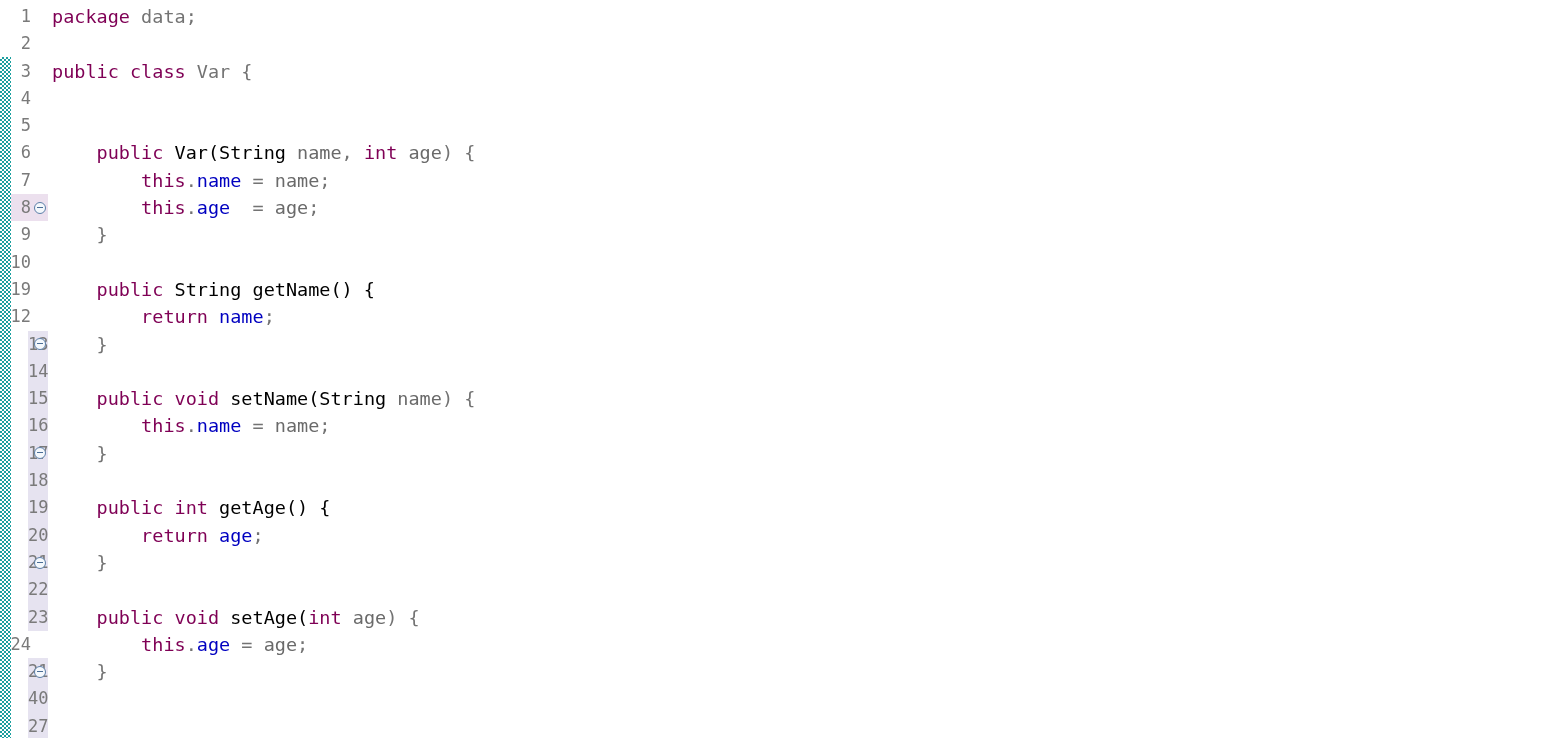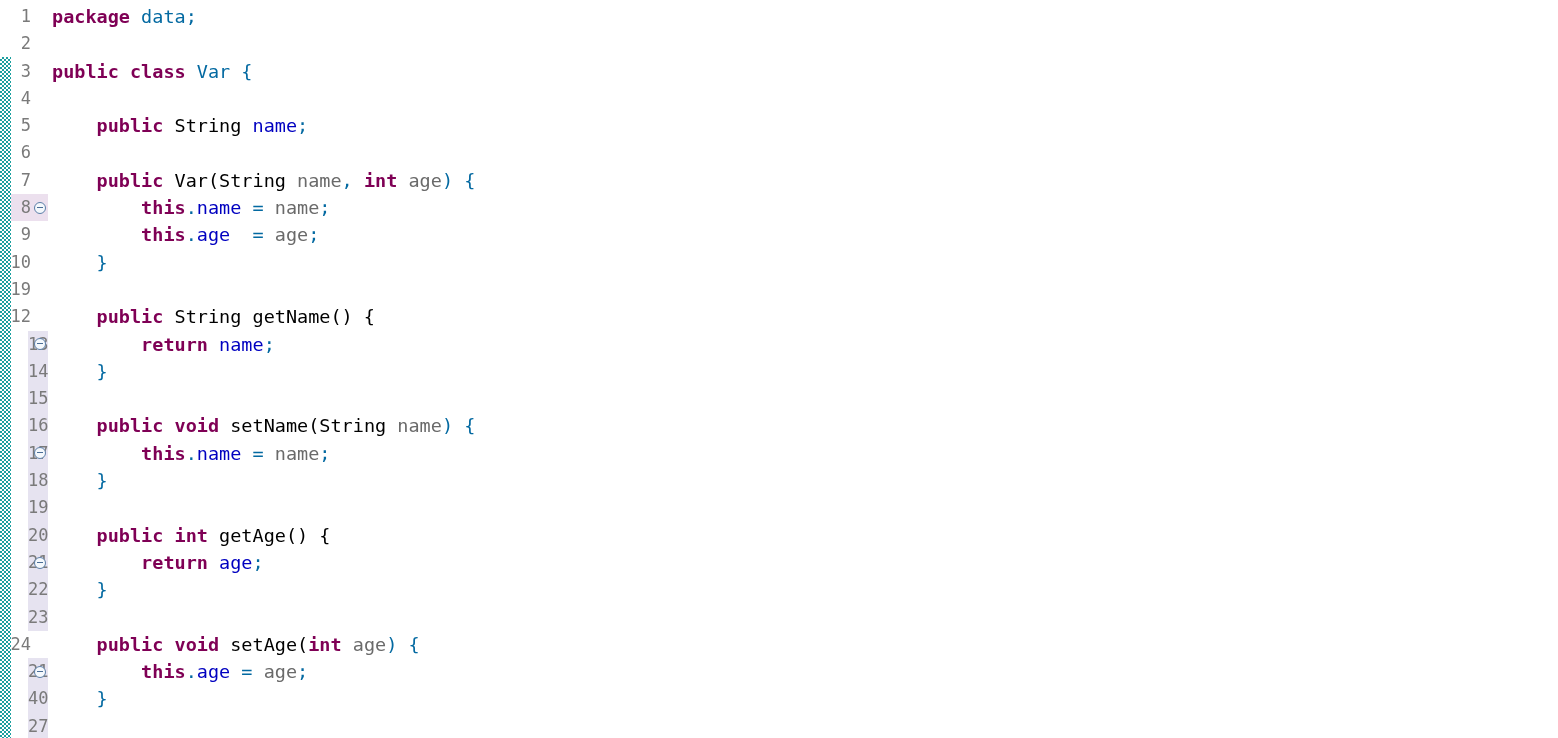--- a/index.html
+++ b/index.html
@@ -94,25 +94,25 @@
   .cline {
     height: 27.3px;
     line-height: 27.3px;
     font-size: 18.5px;
     white-space: pre;
     color: #000000;
     letter-spacing: 0px;
   }
 
   
-  .kw   { color: #7f0055; font-weight: bold; }
+  .kw   { color: #7f0055; font-weight: normal; }
   .fld  { color: #0000c0; }
   .par  { color: #6a6a6a; }
   .typ  { color: #000000; }
-  .pln  { color: #0369a1; }
+  .pln  { color: #737373; }
 </style>
 </head>
 <body>
 
 <div id="editor">
 
   <div id="change-bar"></div>
 
   <div id="gutter">
       <div class="gline"><span>1</span></div>
@@ -142,21 +142,20 @@
       <div class="gline hl"><span>21</span><span class="fold"></span></div>
       <div class="gline hl"><span>40</span></div>
       <div class="gline hl"><span>27</span></div>
     </div>
 
   <div id="code">
       <div class="cline"><span class="kw">package</span><span class="pln"> data;</span></div>
       <div class="cline">&nbsp;</div>
       <div class="cline"><span class="kw">public</span><span class="pln"> </span><span class="kw">class</span><span class="pln"> Var {</span></div>
       <div class="cline">&nbsp;</div>
-      <div class="cline"><span class="pln">    </span><span class="kw">public</span><span class="typ"> String </span><span class="fld">name</span><span class="pln">;</span></div>
       <div class="cline">&nbsp;</div>
       <div class="cline"><span class="pln">    </span><span class="kw">public</span><span class="typ"> Var(String </span><span class="par">name</span><span class="pln">, </span><span class="kw">int</span><span class="pln"> </span><span class="par">age</span><span class="pln">) {</span></div>
       <div class="cline"><span class="pln">        </span><span class="kw">this</span><span class="pln">.</span><span class="fld">name</span><span class="pln"> = </span><span class="par">name</span><span class="pln">;</span></div>
       <div class="cline"><span class="pln">        </span><span class="kw">this</span><span class="pln">.</span><span class="fld">age</span><span class="pln">  = </span><span class="par">age</span><span class="pln">;</span></div>
       <div class="cline"><span class="pln">    }</span></div>
       <div class="cline">&nbsp;</div>
       <div class="cline"><span class="pln">    </span><span class="kw">public</span><span class="typ"> String getName() {</span></div>
       <div class="cline"><span class="pln">        </span><span class="kw">return</span><span class="pln"> </span><span class="fld">name</span><span class="pln">;</span></div>
       <div class="cline"><span class="pln">    }</span></div>
       <div class="cline">&nbsp;</div>

